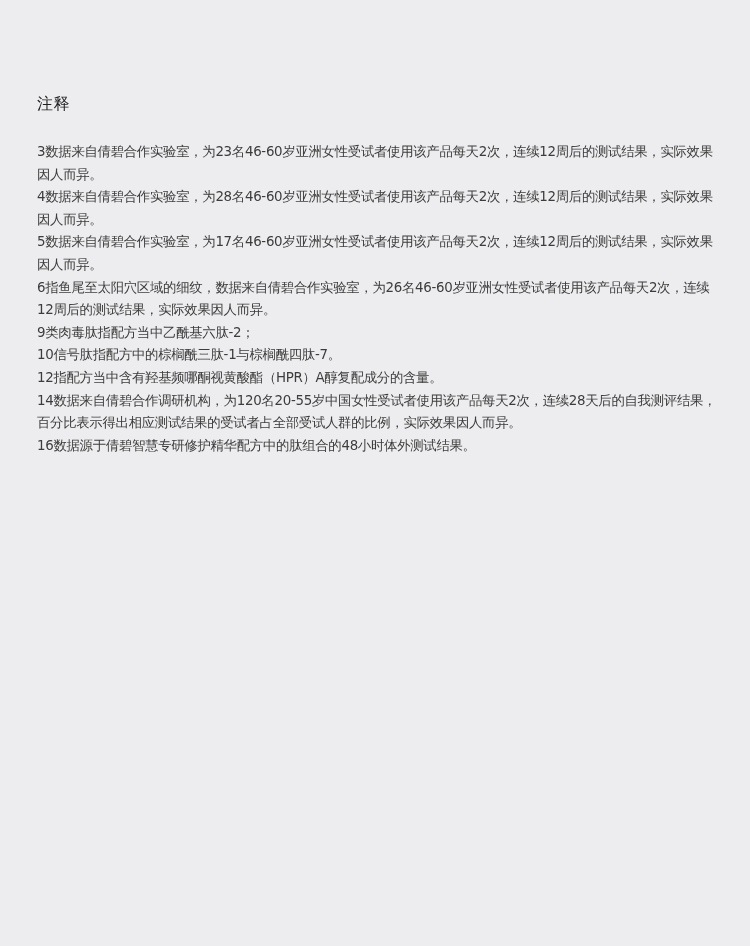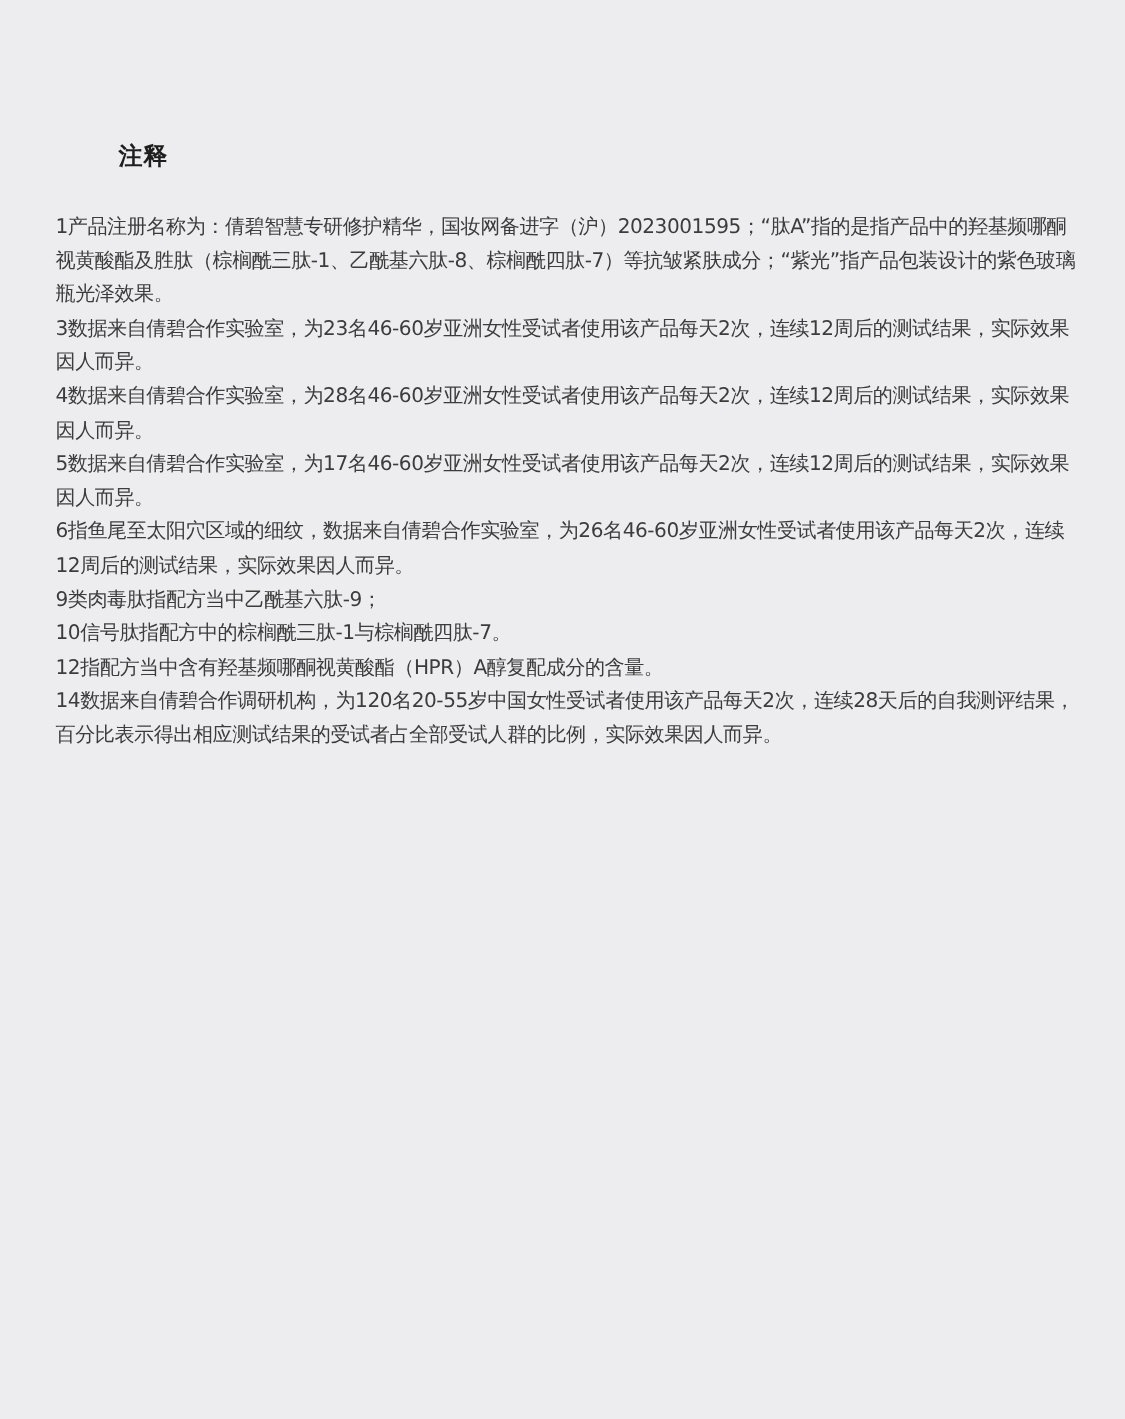--- a/index.html
+++ b/index.html
@@ -6,43 +6,42 @@
   body {
     width: 750px; height: 946px;
     background: #ededef;
     font-family: "DejaVu Sans", "Liberation Sans", sans-serif;
     color: #3a3a3a;
     overflow: hidden;
   }
   .page { position: relative; width: 750px; height: 946px; }
   .title {
     position: absolute; left: 37px; top: 94px;
-    font-size: 16px; font-weight: bold; color: #1e1e1e;
+    font-size: 16px; font-weight: normal; color: #1e1e1e;
     letter-spacing: 0.5px;
-    margin-left: 42px;
   }
   .notes {
     position: absolute; left: 37px; top: 141px;
     width: 680px;
     font-size: 13.4px;
     line-height: 22.6px;
     letter-spacing: -0.3px;
     color: #3c3c3c;
   }
   .note { margin: 0; padding: 0; }
 </style>
 </head>
 <body>
 
 <div class="page">
   <div class="title">注释</div>
   <div class="notes">
-    <p class="note">1产品注册名称为：倩碧智慧专研修护精华，国妆网备进字（沪）2023001595；“肽A”指的是指产品中的羟基频哪酮视黄酸酯及胜肽（棕榈酰三肽-1、乙酰基六肽-8、棕榈酰四肽-7）等抗皱紧肤成分；“紫光”指产品包装设计的紫色玻璃瓶光泽效果。</p>
     <p class="note">3数据来自倩碧合作实验室，为23名46-60岁亚洲女性受试者使用该产品每天2次，连续12周后的测试结果，实际效果因人而异。</p>
     <p class="note">4数据来自倩碧合作实验室，为28名46-60岁亚洲女性受试者使用该产品每天2次，连续12周后的测试结果，实际效果因人而异。</p>
     <p class="note">5数据来自倩碧合作实验室，为17名46-60岁亚洲女性受试者使用该产品每天2次，连续12周后的测试结果，实际效果因人而异。</p>
     <p class="note">6指鱼尾至太阳穴区域的细纹，数据来自倩碧合作实验室，为26名46-60岁亚洲女性受试者使用该产品每天2次，连续12周后的测试结果，实际效果因人而异。</p>
-    <p class="note">9类肉毒肽指配方当中乙酰基六肽-9；</p>
+    <p class="note">9类肉毒肽指配方当中乙酰基六肽-2；</p>
     <p class="note">10信号肽指配方中的棕榈酰三肽-1与棕榈酰四肽-7。</p>
     <p class="note">12指配方当中含有羟基频哪酮视黄酸酯（HPR）A醇复配成分的含量。</p>
     <p class="note">14数据来自倩碧合作调研机构，为120名20-55岁中国女性受试者使用该产品每天2次，连续28天后的自我测评结果，百分比表示得出相应测试结果的受试者占全部受试人群的比例，实际效果因人而异。</p>
+    <p class="note">16数据源于倩碧智慧专研修护精华配方中的肽组合的48小时体外测试结果。</p>
   </div>
 </div>
 
 </body></html>

